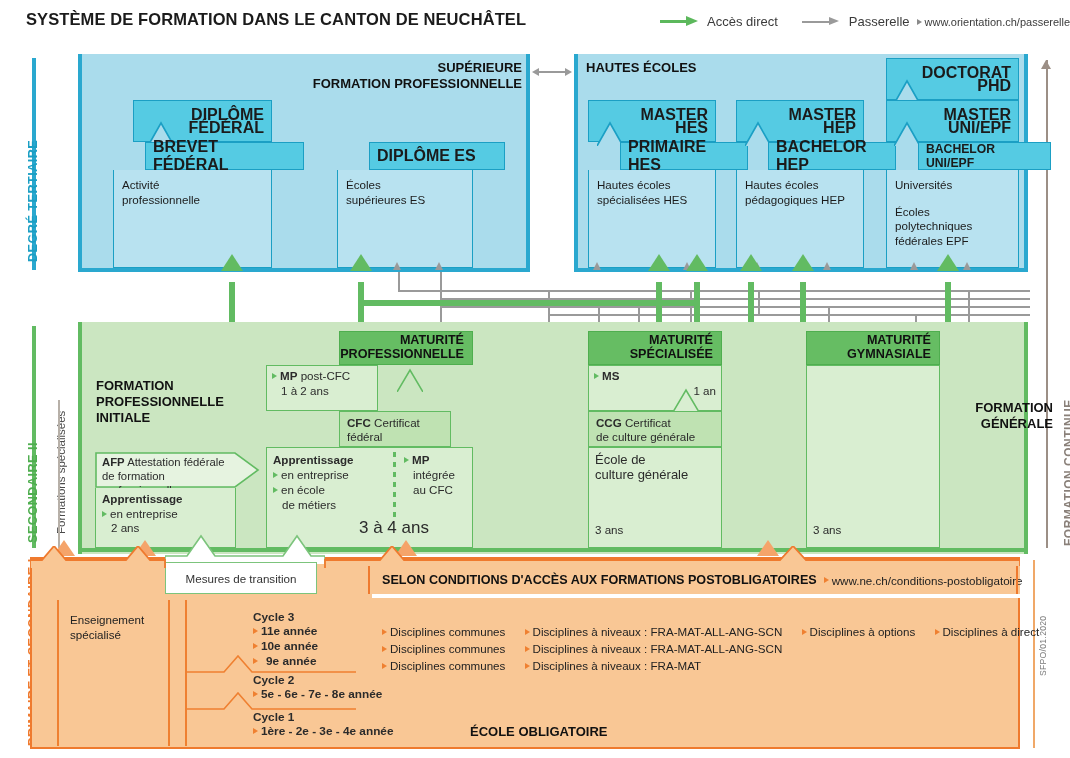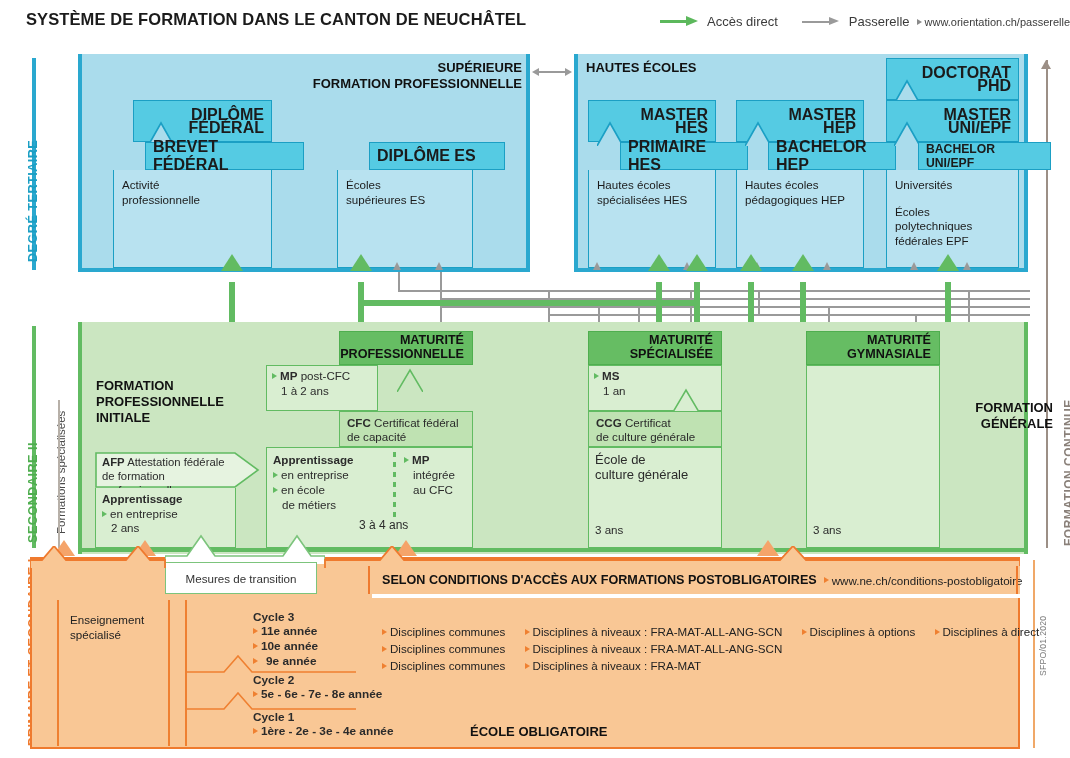--- a/index.html
+++ b/index.html
@@ -354,52 +354,52 @@
     <div><span class="tri-g"></span><b>MP</b>
       <span>post-CFC</span></div>
     <div style="padding-left:9px;">1 à 2 ans</div>
   </div>
 </div>
 <div class="abs" style="left:397px;top:368px;width:26px;height:24px;">
   <svg width="26" height="24" viewBox="0 0 26 24">
       <polyline points="0,24 13,2 26,24" fill="#cbe6c1" stroke="#62bb62" stroke-width="1.6"></polyline>
     </svg>
 </div>
-<div class="abs gmid" style="left:339px;top:411px;width:134px;height:36px;">
+<div class="abs gmid" style="left:339px;top:411px;width:112px;height:36px;">
   <div><b>CFC</b>
     <span>Certificat fédéral</span></div>
   <div>de capacité</div>
 </div>
 <div class="abs gbody" style="left:266px;top:447px;width:207px;height:101px;">
   <div style="padding:4px 6px;font-size:11.6px;line-height:15px;">
     <div style="font-weight:bold;">Apprentissage</div>
     <div><span class="tri-g"></span><span>en entreprise</span></div>
     <div><span class="tri-g"></span><span>en école</span></div>
     <div style="padding-left:9px;">de métiers</div>
   </div>
-  <div class="abs" style="left:92px;top:70px;font-size:12px;">3 à 4 ans</div>
+  <div class="abs" style="left:92px;top:70px;font-size:17px;">3 à 4 ans</div>
 </div>
 
 <div class="abs" style="left:393px;top:452px;width:2.6px;height:68px;background:repeating-linear-gradient(#62bb62 0 5px, transparent 5px 10px);"></div>
 <div class="abs" style="left:404px;top:452px;width:66px;font-size:11.6px;line-height:15px;">
   <div><span class="tri-g"></span><b>MP</b></div>
   <div style="padding-left:9px;">intégrée</div>
   <div style="padding-left:9px;">au CFC</div>
 </div>
 
 <div class="abs ghead" style="left:588px;top:331px;width:134px;height:34px;">
   <div>
     <div>MATURITÉ</div>
     <div>SPÉCIALISÉE</div>
   </div>
 </div>
 <div class="abs gbody" style="left:588px;top:365px;width:134px;height:46px;">
   <div style="padding:3px 5px;font-size:11.6px;line-height:14.6px;">
     <div><span class="tri-g"></span><b>MS</b></div>
-    <div style="padding-left:9px;">1 an</div>
+    <div style="padding-left:9px;text-align:right;">1 an</div>
   </div>
 </div>
 <div class="abs" style="left:673px;top:388px;width:26px;height:24px;">
   <svg width="26" height="24" viewBox="0 0 26 24">
       <polyline points="0,24 13,2 26,24" fill="#d9eed1" stroke="#62bb62" stroke-width="1.6"></polyline>
     </svg>
 </div>
 <div class="abs gmid" style="left:588px;top:411px;width:134px;height:36px;">
   <div><b>CCG</b>
     <span>Certificat</span></div>

